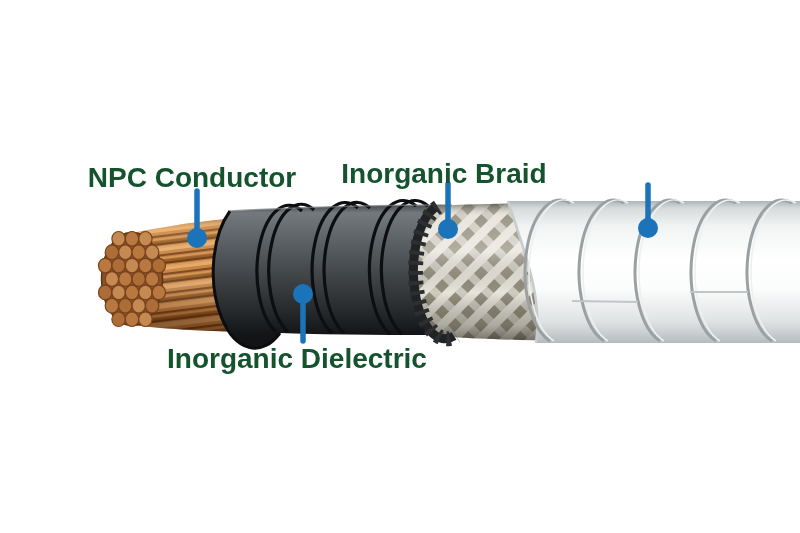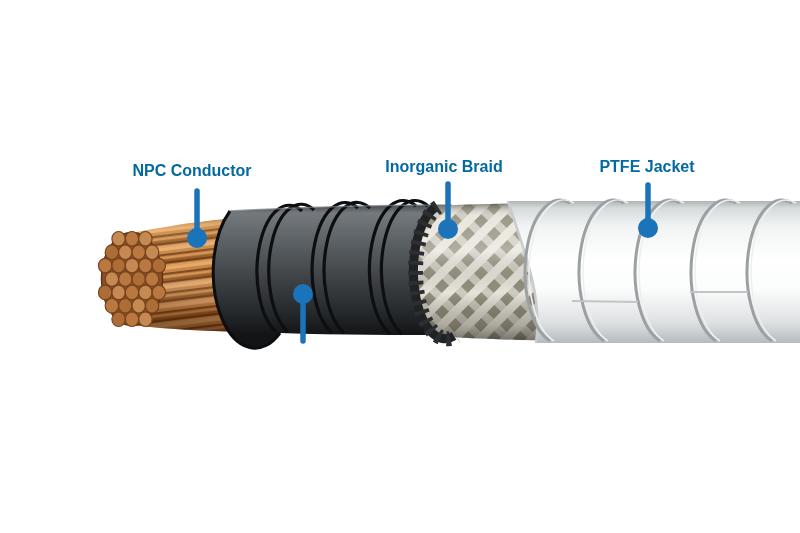--- a/index.html
+++ b/index.html
@@ -3,22 +3,22 @@
 <meta charset="utf-8">
 <style>
   html,body{margin:0;padding:0;background:#ffffff;}
   #stage{
     position:relative;width:800px;height:533px;background:#ffffff;
     font-family:"Liberation Sans", sans-serif;overflow:hidden;
   }
   #cable-svg{position:absolute;left:0;top:0;}
   .callout{
     position:absolute;transform:translateX(-50%);
-    font-weight:700;font-size:16px;line-height:1.05;
-    color:#0369a1;white-space:nowrap;letter-spacing:0px;
+    font-weight:700;font-size:28px;line-height:1.05;
+    color:#14532d;white-space:nowrap;letter-spacing:0px;
   }
 </style>
 </head>
 <body>
 
 <div id="stage">
 
   <svg id="cable-svg" width="800" height="533" viewBox="0 0 800 533">
     <defs>
       <pattern id="copperTwist" width="20" height="19" patternUnits="userSpaceOnUse" patternTransform="rotate(-7)">
@@ -167,15 +167,15 @@
       <circle cx="448" cy="229" r="10"></circle>
       <circle cx="648" cy="228" r="10"></circle>
       <circle cx="303" cy="294" r="10"></circle>
     </g>
   </svg>
 
   <div class="callout" style="left:192px;top:163px">NPC Conductor</div>
 
   <div class="callout" style="left:444px;top:159px">Inorganic Braid</div>
 
-  <div class="callout" style="left:647px;top:159px">PTFE Jacket</div>
 
+  <div class="callout" style="left:297px;top:344px">Inorganic Dielectric</div>
 </div>
 
 </body></html>

